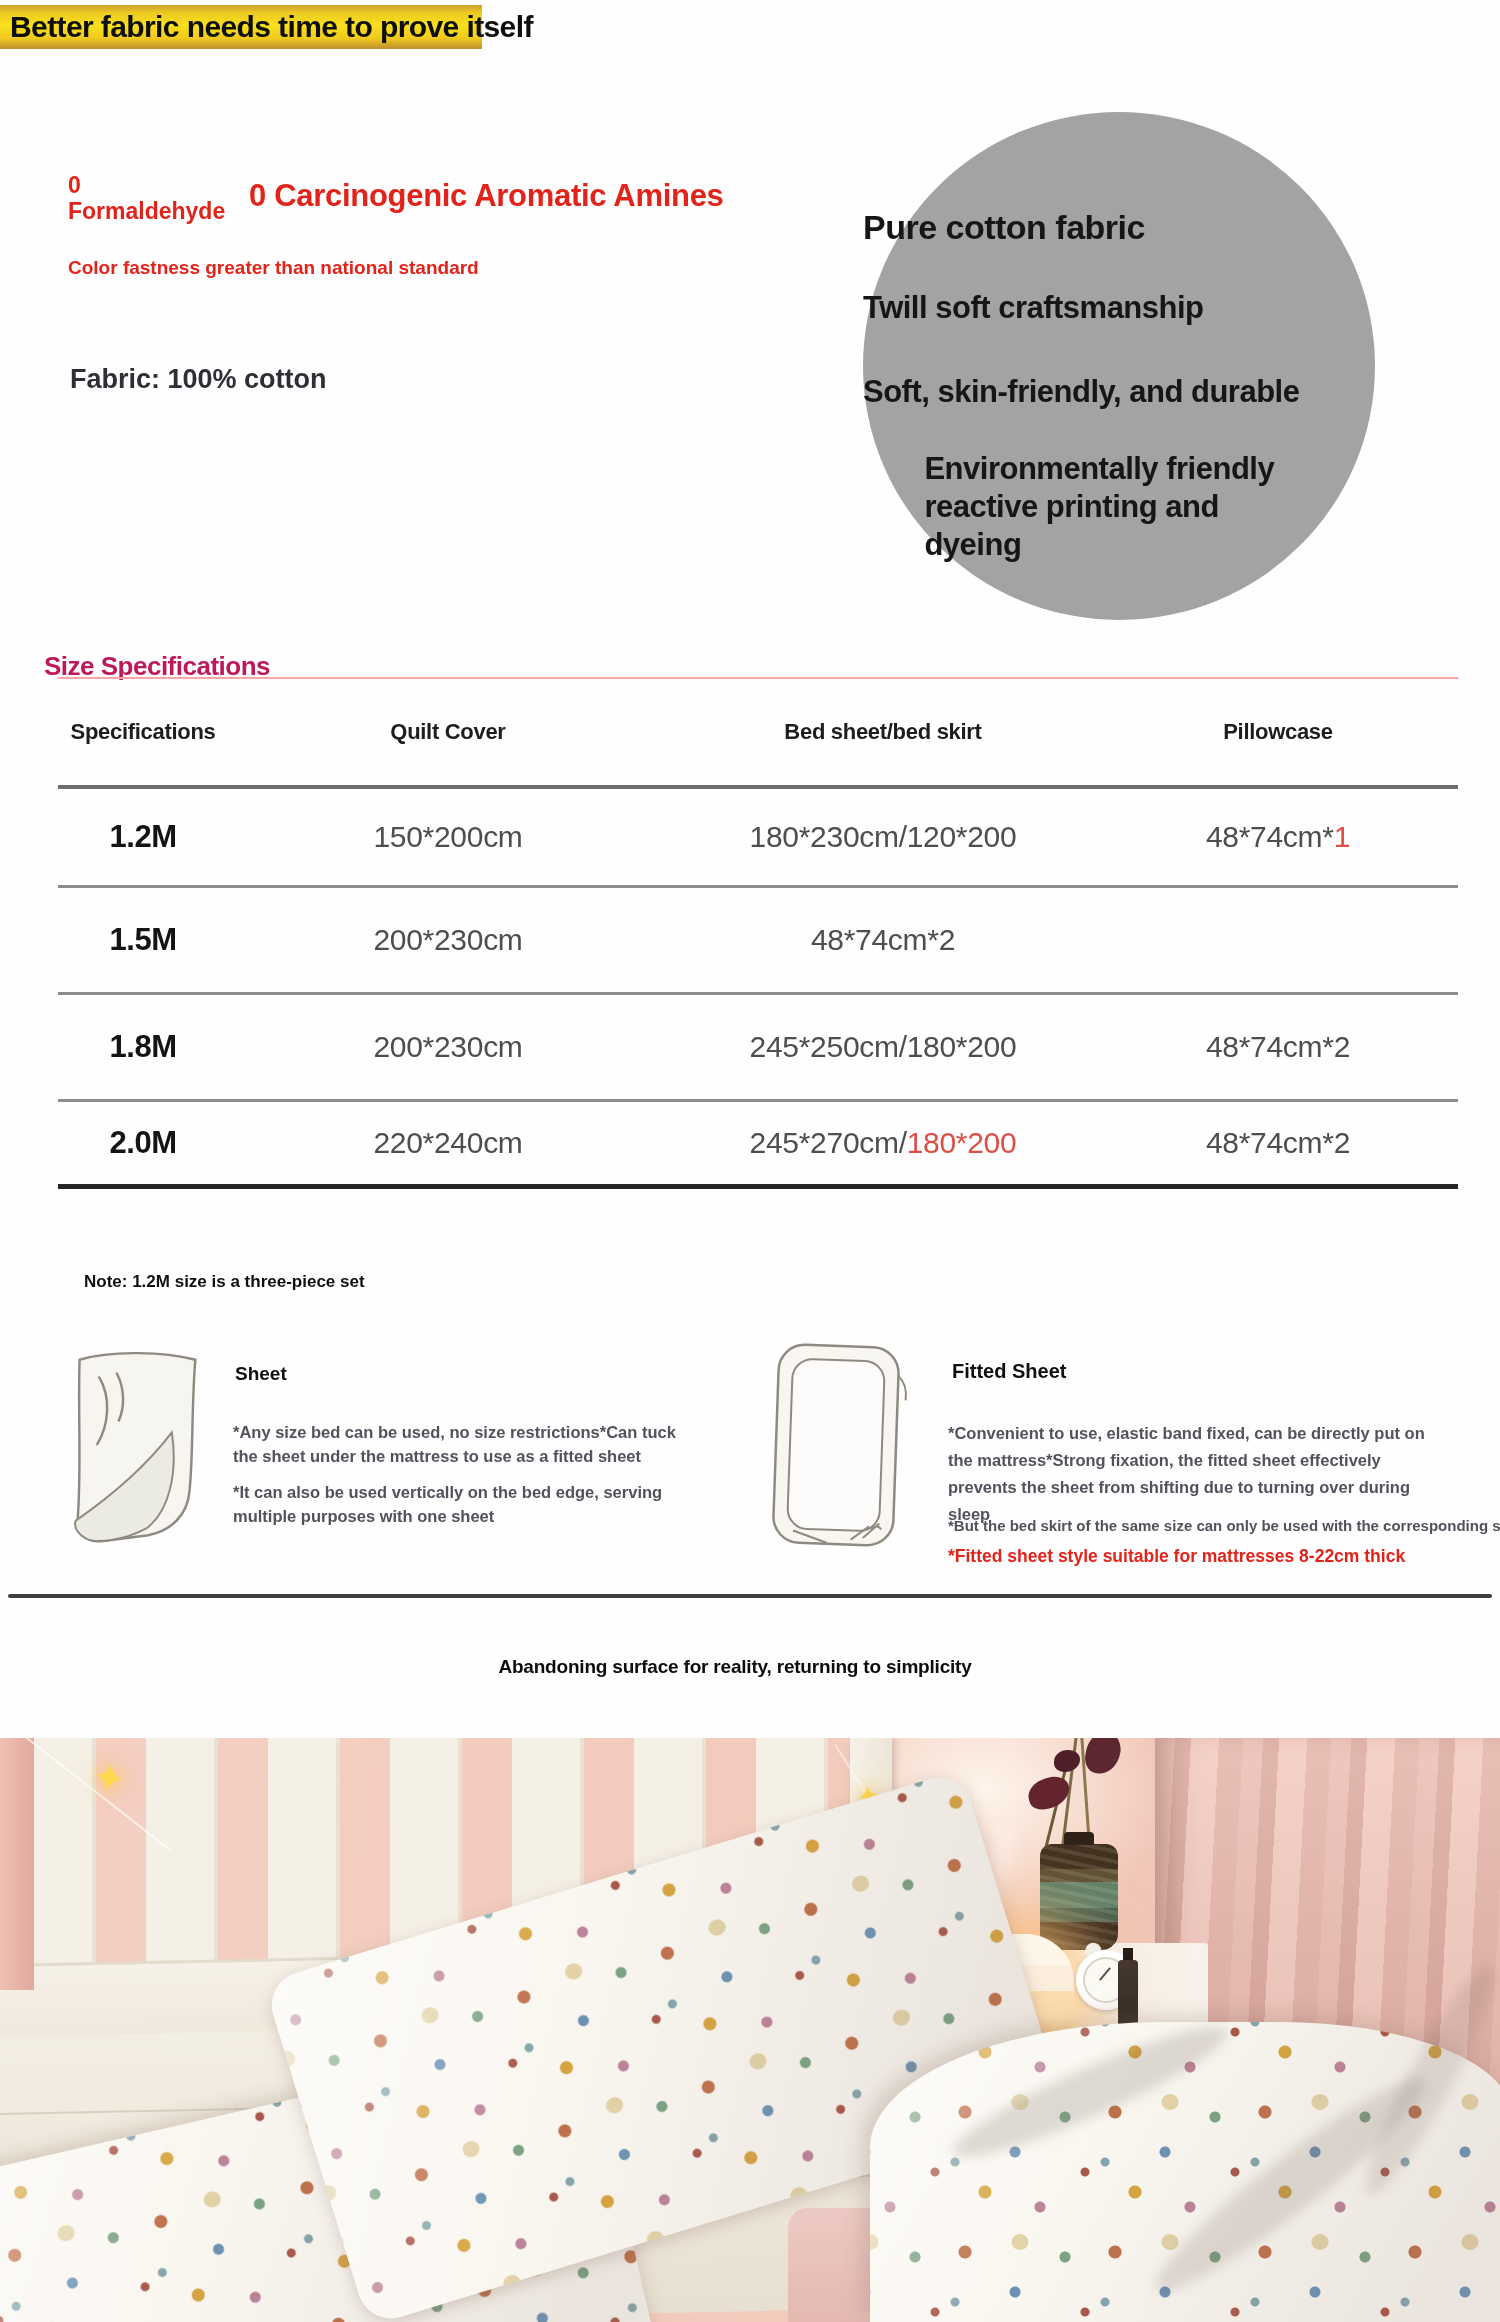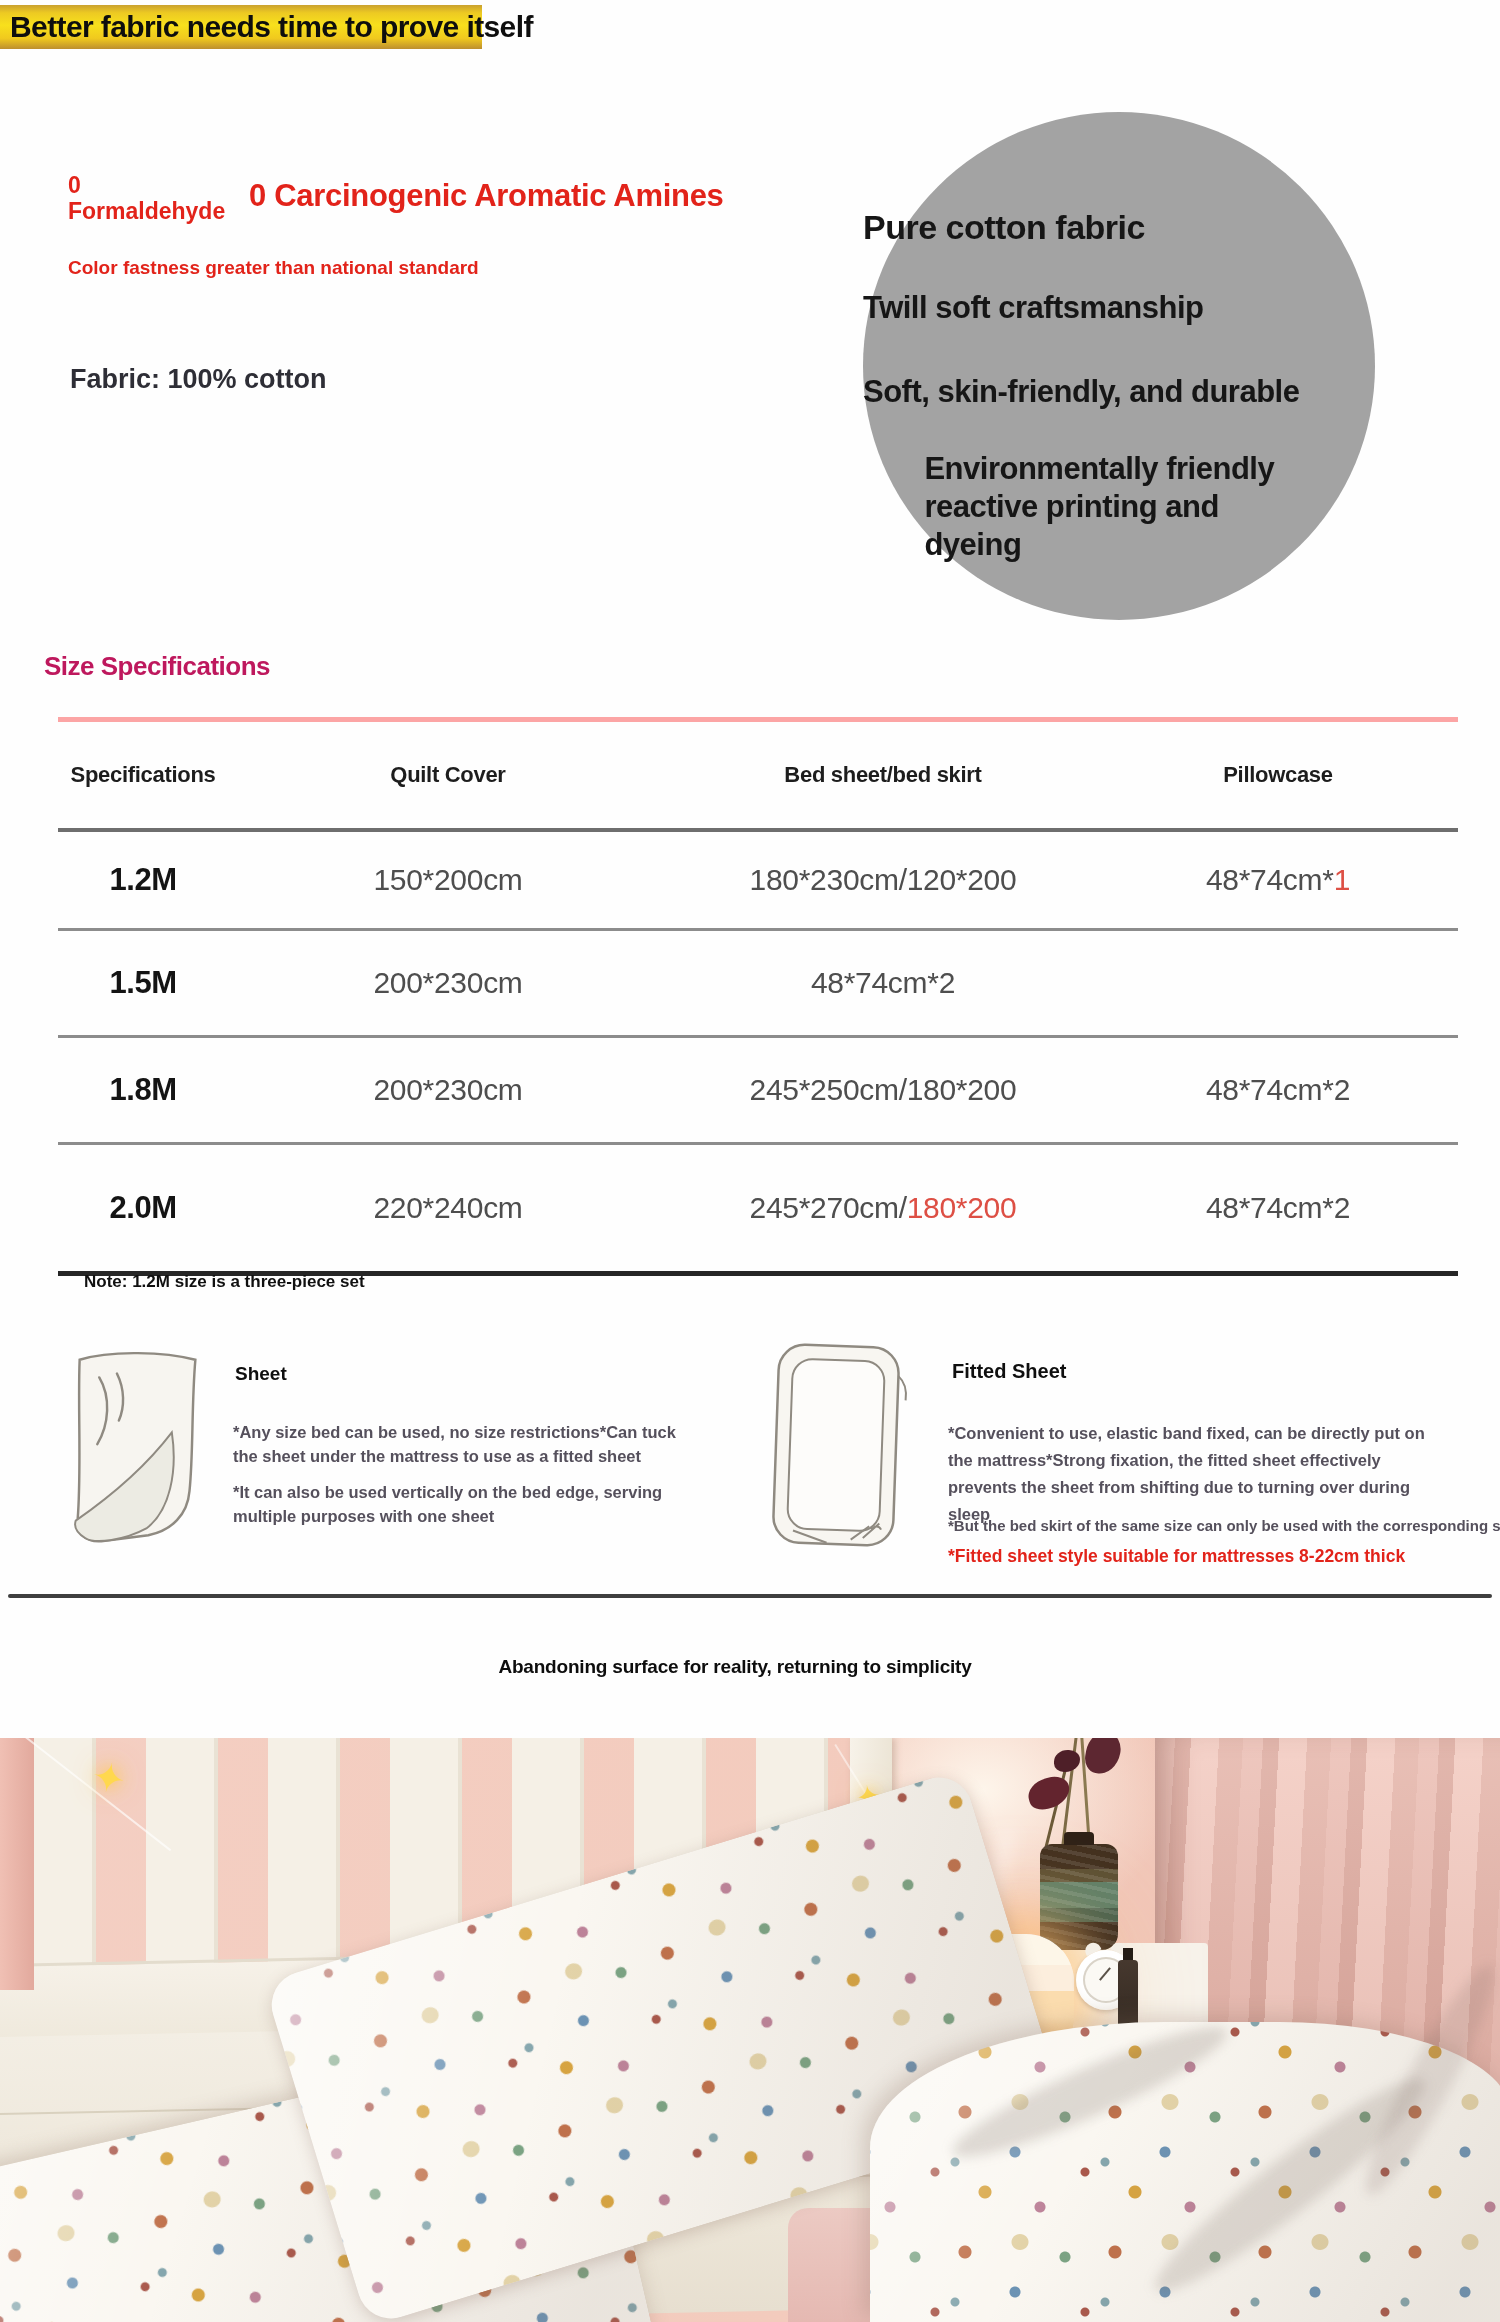--- a/index.html
+++ b/index.html
@@ -35,28 +35,28 @@
     border-radius:50%;background:#a3a3a3;text-align:left;color:#161616;}
   .badge .l1{padding-top:96px;font-size:34px;font-weight:bold;letter-spacing:-0.5px;}
   .badge .l2{margin-top:43px;font-size:31px;font-weight:bold;letter-spacing:-0.5px;}
   .badge .l3{margin-top:48px;font-size:31px;font-weight:bold;letter-spacing:-0.5px;}
   .badge .l4{margin:40px auto 15px;width:76%;font-size:31px;font-weight:bold;
     line-height:38px;letter-spacing:-0.5px;}
 
   
   .size-title{position:absolute;left:44px;top:651px;font-size:26px;font-weight:bold;
     color:#be185d;letter-spacing:-0.5px;}
-  .spec-table{position:absolute;left:58px;top:717px;width:1400px;
-    border-top:5px solid #fca5a5;border-bottom:5px solid #262626;}
+  .spec-table{position:absolute;left:58px;top:677px;width:1400px;
+    border-top:2px solid #fca5a5;border-bottom:5px solid #262626;}
   .t-row{display:grid;grid-template-columns:170px 440px 430px 360px;align-items:center;}
   .t-row.thead{height:106px;border-bottom:4px solid #6e6e6e;}
   .t-row.r1{height:96px;border-bottom:3px solid #8c8c8c;}
   .t-row.r2{height:104px;border-bottom:3px solid #8c8c8c;}
   .t-row.r3{height:104px;border-bottom:3px solid #8c8c8c;}
-  .t-row.r4{height:126px;}
+  .t-row.r4{height:82px;}
   .t-h{font-size:22px;font-weight:bold;color:#1d1d1d;text-align:center;letter-spacing:-0.3px;}
   .t-size{font-size:31px;font-weight:bold;color:#141414;text-align:center;letter-spacing:-0.5px;}
   .t-val{font-size:30px;color:var(--gray-val);text-align:center;font-weight:normal;letter-spacing:-0.3px;}
   .t-val .redpart{color:var(--table-red);}
   .note{position:absolute;left:84px;top:1272px;font-size:17px;font-weight:bold;color:#101010;}
 
   
   .sheet-icon{position:absolute;left:62px;top:1342px;width:152px;height:214px;}
   .fitted-icon{position:absolute;left:770px;top:1338px;width:146px;height:220px;}
   .info-title{position:absolute;font-size:19px;font-weight:bold;color:#0f0f0f;}

